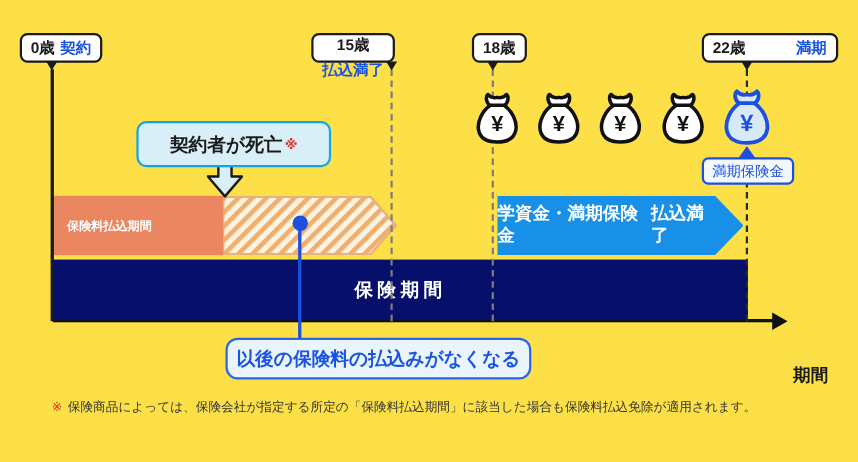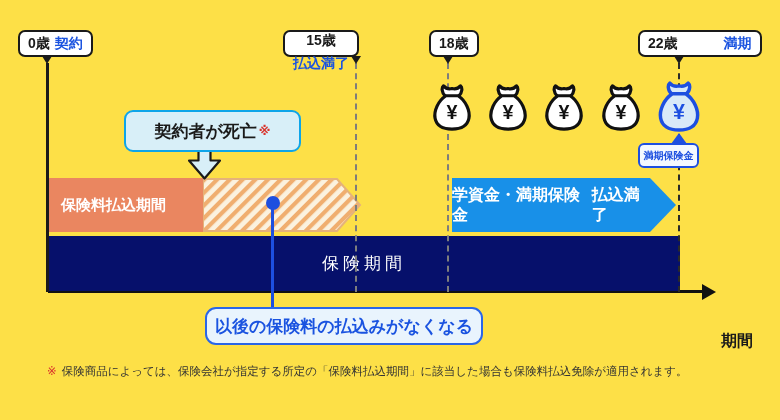--- a/index.html
+++ b/index.html
@@ -19,40 +19,40 @@
   .vline{position:absolute;top:63px;height:229px;z-index:3;}
   .v-solid{left:46px;width:3px;background:#1a1a1a;}
   .v-gray{width:0;border-left:2px dashed #7d7d7d;}
   .v-dark{width:0;border-left:2px dashed #2a2a2a;}
   
   .bag{position:absolute;top:84px;width:42px;height:47px;z-index:5;}
   .bag.blue{top:81px;width:46px;height:51px;}
   
   .mat-ptr{position:absolute;left:671px;top:133px;width:0;height:0;border-left:8px solid transparent;
       border-right:8px solid transparent;border-bottom:11px solid #1d4fe0;z-index:5;}
-  .mat-label{position:absolute;left:638px;top:143px;width:61px;height:25px;background:#f3f8ff;
-      border:2px solid #1d4fe0;border-radius:6px;color:#1d4fe0;font-weight:bold;font-size:10px;
+  .mat-label{position:absolute;left:638px;top:143px;width:84px;height:25px;background:#f3f8ff;
+      border:2px solid #1d4fe0;border-radius:6px;color:#1d4fe0;font-weight:normal;font-size:13px;
       display:flex;align-items:center;justify-content:center;z-index:5;box-sizing:border-box;white-space:nowrap;}
   
   .death-box{position:absolute;left:113px;top:110px;width:177px;height:42px;background:#d8eff8;
       border:2px solid #0ea5e9;border-radius:9px;display:flex;align-items:center;justify-content:center;
       font-size:17px;font-weight:bold;z-index:5;box-sizing:border-box;margin-left:11px;}
   .death-box .mark{color:#d9342c;font-size:12px;margin-left:2px;}
   .down-arrow{position:absolute;left:188px;top:150px;z-index:4;}
   
   .bar-premium{position:absolute;left:48px;top:178px;width:155px;height:54px;background:#ea8660;
-      color:#fff;font-weight:bold;font-size:15px;display:flex;align-items:center;padding-left:13px;
+      color:#fff;font-weight:bold;font-size:11px;display:flex;align-items:center;padding-left:13px;
       z-index:2;box-sizing:border-box;white-space:nowrap;}
   .bar-hatch{position:absolute;left:203px;top:178px;z-index:1;}
   .bar-benefit{position:absolute;left:452px;top:178px;width:224px;height:54px;background:#1890e8;
       clip-path:polygon(0 0,calc(100% - 26px) 0,100% 50%,calc(100% - 26px) 100%,0 100%);
       color:#fff;font-weight:bold;font-size:16px;display:flex;flex-direction:row;align-items:center;
       justify-content:center;line-height:1.25;padding-right:22px;z-index:2;box-sizing:border-box;}
   .bar-insurance{position:absolute;left:48px;top:236px;width:632px;height:55px;background:#06106b;
-      color:#fff;font-weight:normal;font-size:17px;letter-spacing:4px;display:flex;align-items:center;
+      color:#fff;font-weight:bold;font-size:17px;letter-spacing:4px;display:flex;align-items:center;
       justify-content:center;z-index:2;}
   
   .axis-line{position:absolute;left:48px;top:290px;width:656px;height:3px;background:#111;z-index:1;}
   .axis-head{position:absolute;left:702px;top:283.5px;width:0;height:0;border-top:8px solid transparent;
       border-bottom:8px solid transparent;border-left:14px solid #111;z-index:1;}
   .axis-label{position:absolute;left:721px;top:283px;font-size:16px;font-weight:bold;z-index:1;white-space:nowrap;margin-top:48px;}
   
   .dot{position:absolute;left:266px;top:196px;width:14px;height:14px;border-radius:50%;background:#1d4fe0;z-index:4;}
   .conn{position:absolute;left:271px;top:203px;width:3px;height:105px;background:#1d4fe0;z-index:3;}
   .waiver{position:absolute;left:205px;top:307px;width:278px;height:38px;background:#e9f4fd;

